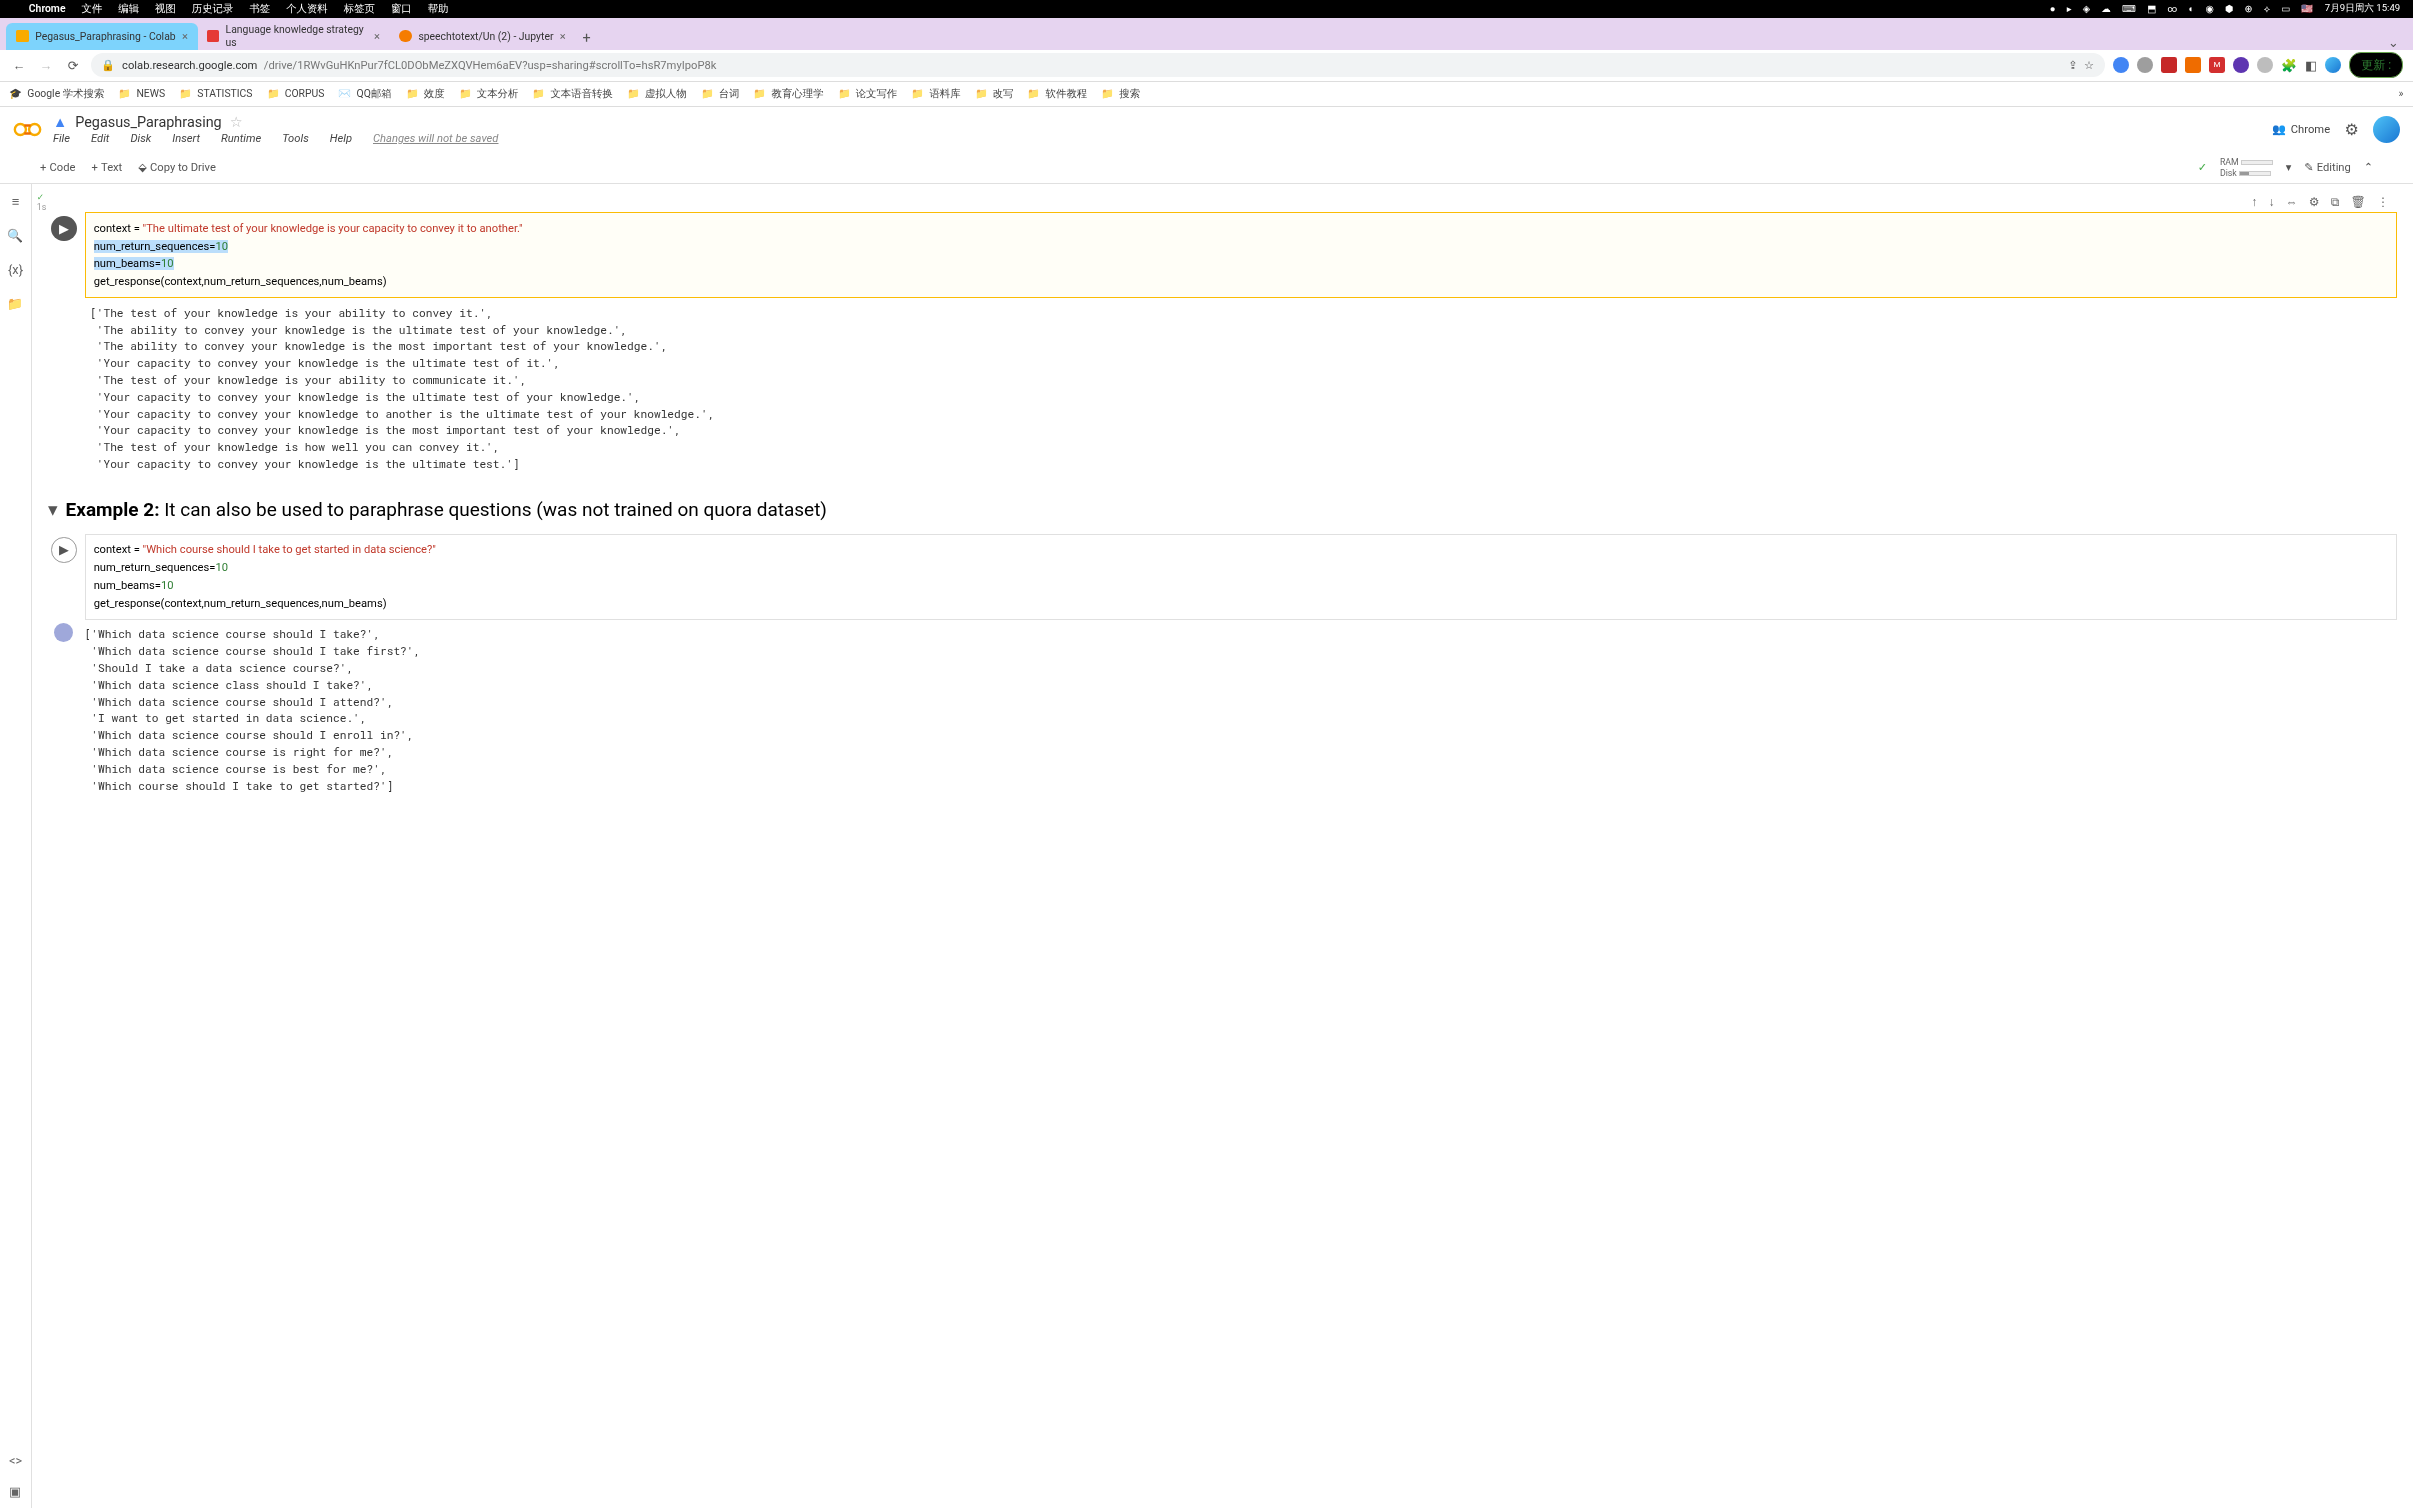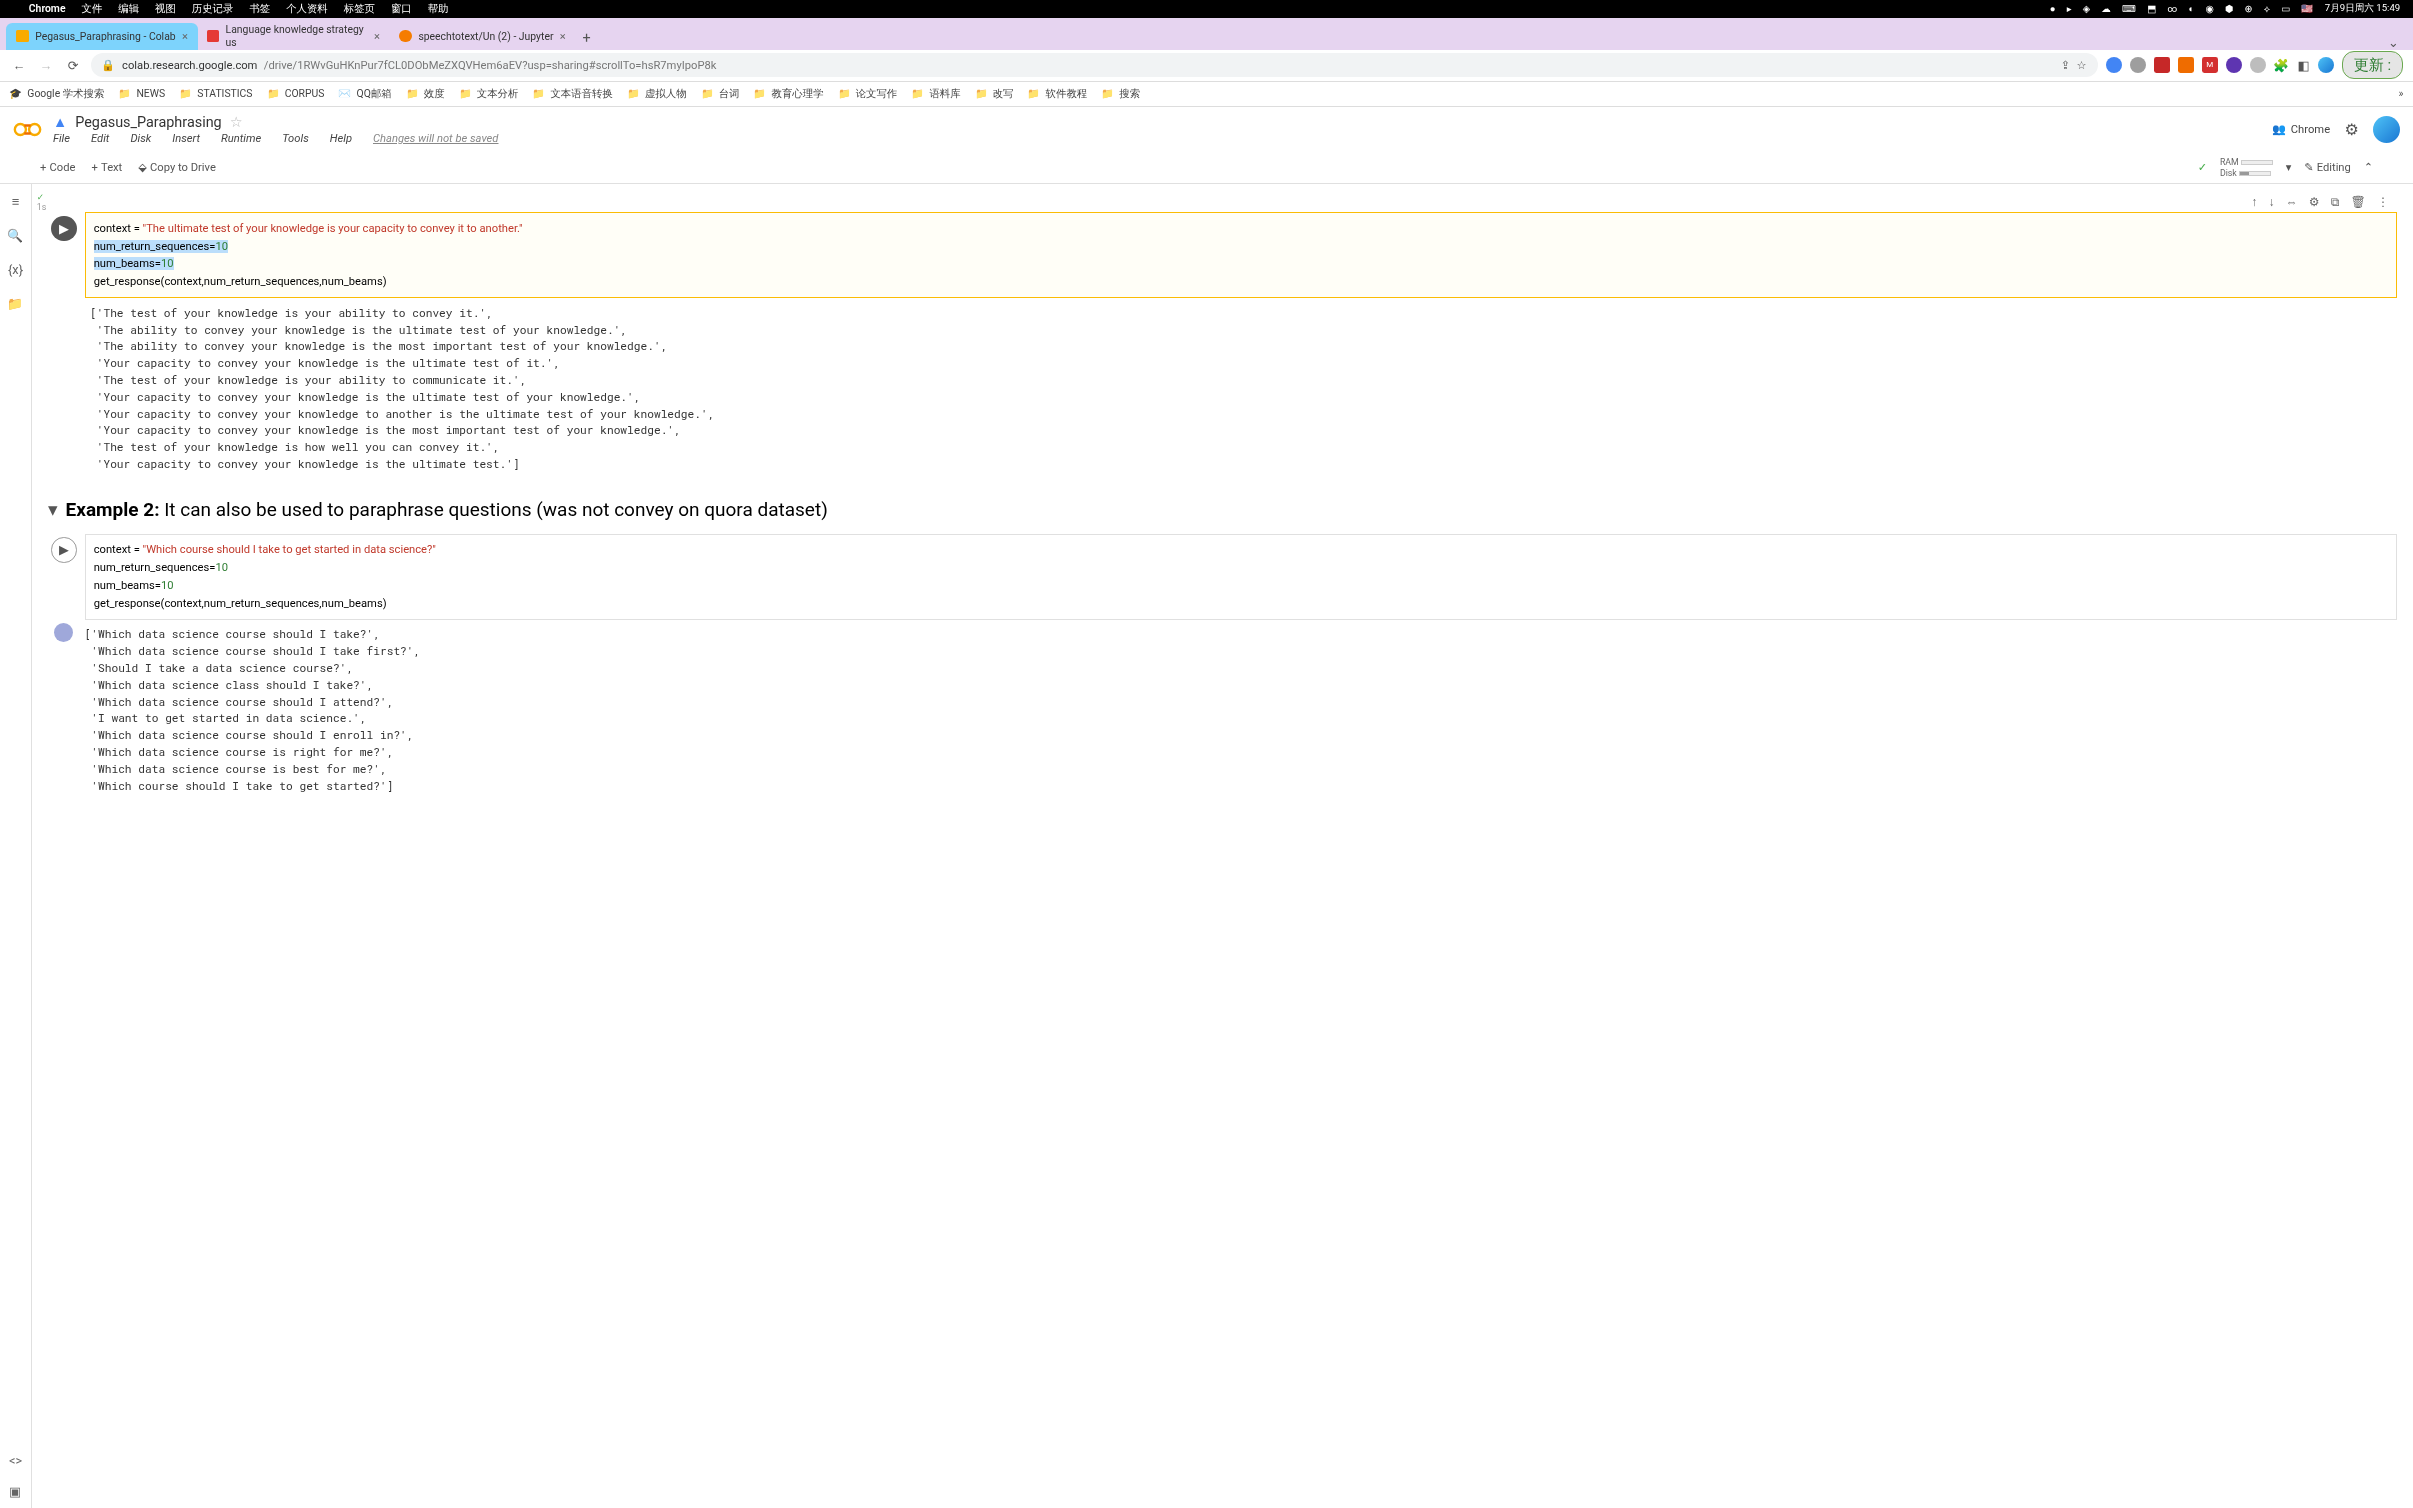--- a/index.html
+++ b/index.html
@@ -19,21 +19,21 @@
 .tab .close { color: #666; font-size: 11.2px; }
 .newtab { width: 22.3px; height: 22.3px; display: flex; align-items: center; justify-content: center; color: #555; font-size: 14.4px; }
 .tab-down { margin-left: auto; color: #555; padding: 0 8px; }
 
 
 .urlbar-row { background: #fff; height: 32px; display: flex; align-items: center; padding: 0 9.6px; gap: 8px; border-bottom: 0.8px solid #ddd; }
 .navbtn { width: 19px; height: 19px; display: flex; align-items: center; justify-content: center; color: #555; }
 .urlbar { flex: 1; background: #f1f3f4; height: 24px; border-radius: 12px; display: flex; align-items: center; padding: 0 11.2px; gap: 6.4px; font-size: 11.2px; color: #555; }
 .urlbar .lock { color: #666; }
 .urlbar .path { color: #777; }
-.update-btn { background: #e5e5e5; border: 0.8px solid #6aa84f; color: #2e7d32; padding: 3.2px 11.2px; border-radius: 12px; font-size: 15px; display: flex; align-items: center; gap: 3.2px; }
+.update-btn { background: #000000; border: 0.8px solid #6aa84f; color: #2e7d32; padding: 3.2px 11.2px; border-radius: 12px; font-size: 12px; display: flex; align-items: center; gap: 3.2px; }
 .ext-icon { width: 16px; height: 16px; border-radius: 2.4px; }
 
 
 .bookmarks { background: #fff; height: 25.5px; display: flex; align-items: center; padding: 0 9.6px; gap: 14.4px; font-size: 10.4px; color: #444; border-bottom: 0.8px solid #ddd; }
 .bm { display: flex; align-items: center; gap: 4.8px; }
 .bm .folder { color: #888; }
 
 
 .colab-header { background: #fff; height: 45px; display: flex; align-items: center; padding: 0 12.8px; gap: 11.2px; }
 .colab-logo { width: 29px; height: 29px; display: flex; align-items: center; justify-content: center; }
@@ -336,21 +336,21 @@
  'The test of your knowledge is your ability to communicate it.',
  'Your capacity to convey your knowledge is the ultimate test of your knowledge.',
  'Your capacity to convey your knowledge to another is the ultimate test of your knowledge.',
  'Your capacity to convey your knowledge is the most important test of your knowledge.',
  'The test of your knowledge is how well you can convey it.',
  'Your capacity to convey your knowledge is the ultimate test.']</div>
     </div>
 
     <div class="section-title">
       <span class="caret">▾</span>
-      <span><strong>Example 2:</strong><span> It can also be used to paraphrase questions (was not convey on quora dataset)</span></span>
+      <span><strong>Example 2:</strong><span> It can also be used to paraphrase questions (was not trained on quora dataset)</span></span>
     </div>
 
     <div class="cell">
       <div class="cell-body">
         <div class="run-btn outline">▶</div>
         <div class="code-area">
 <span>context = </span><span class="str">"Which course should I take to get started in data science?"</span><br>
 <span>num_return_sequences=</span><span class="num">10</span><br>
 <span>num_beams=</span><span class="num">10</span><br>
 <span>get_response(context,num_return_sequences,num_beams)</span>

